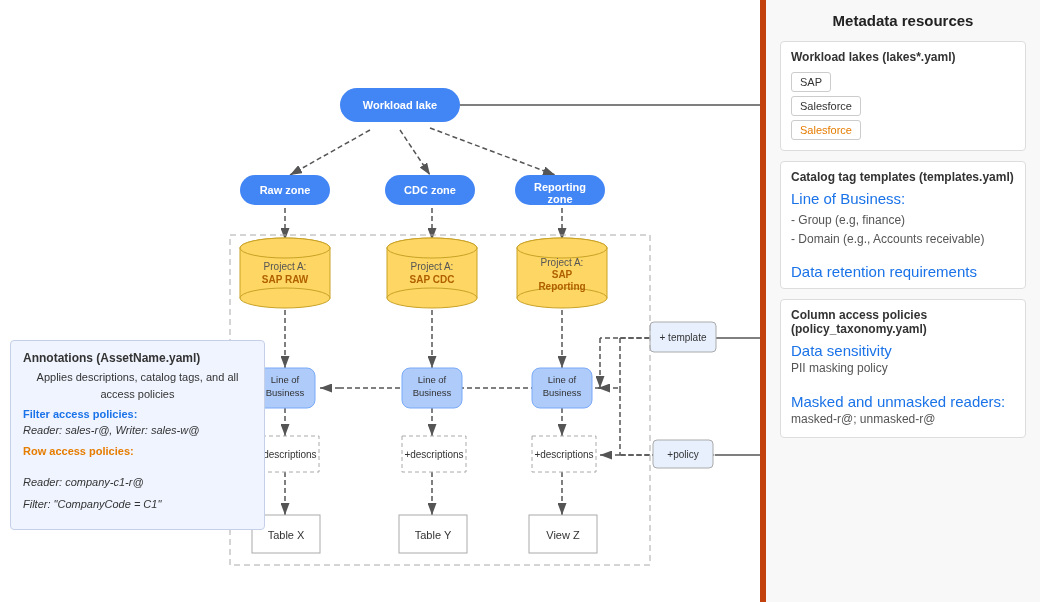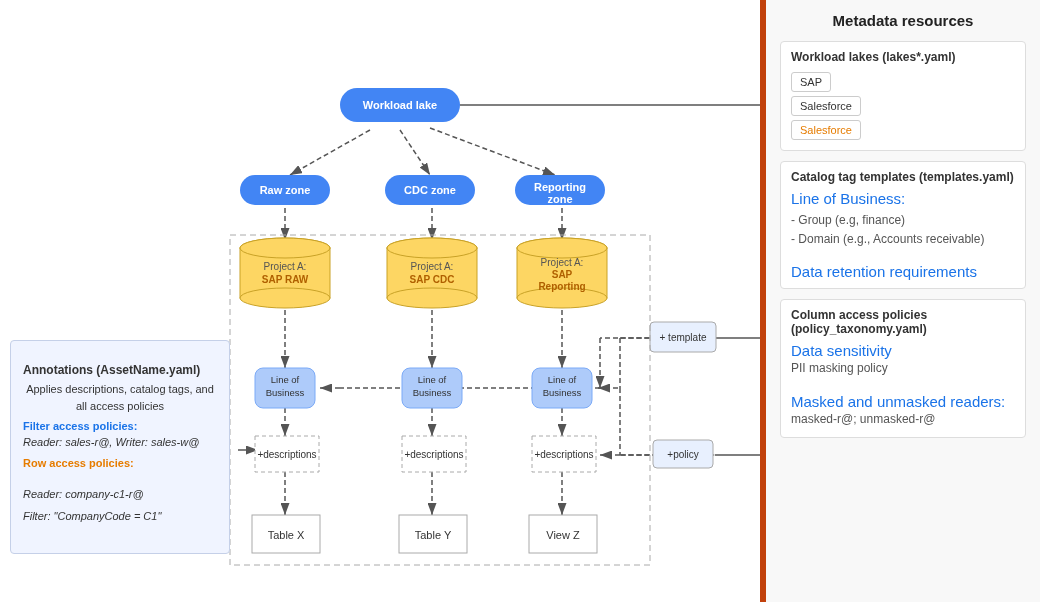--- a/index.html
+++ b/index.html
@@ -72,25 +72,25 @@
     }
     .rp-section-sub {
       margin-top: 4px;
     }
 
     
     .annotations-box {
       position: absolute;
       left: 10px;
       top: 340px;
-      width: 220px;
+      width: 255px;
       background: #f0f4ff;
       border: 1px solid #c5d0e8;
       border-radius: 4px;
-      padding: 22px 12px;
+      padding: 10px 12px;
       font-size: 11px;
     }
     .annotations-title {
       font-weight: bold;
       color: #333;
       margin-bottom: 4px;
       font-size: 12px;
     }
     .annotations-desc {
       color: #333;

